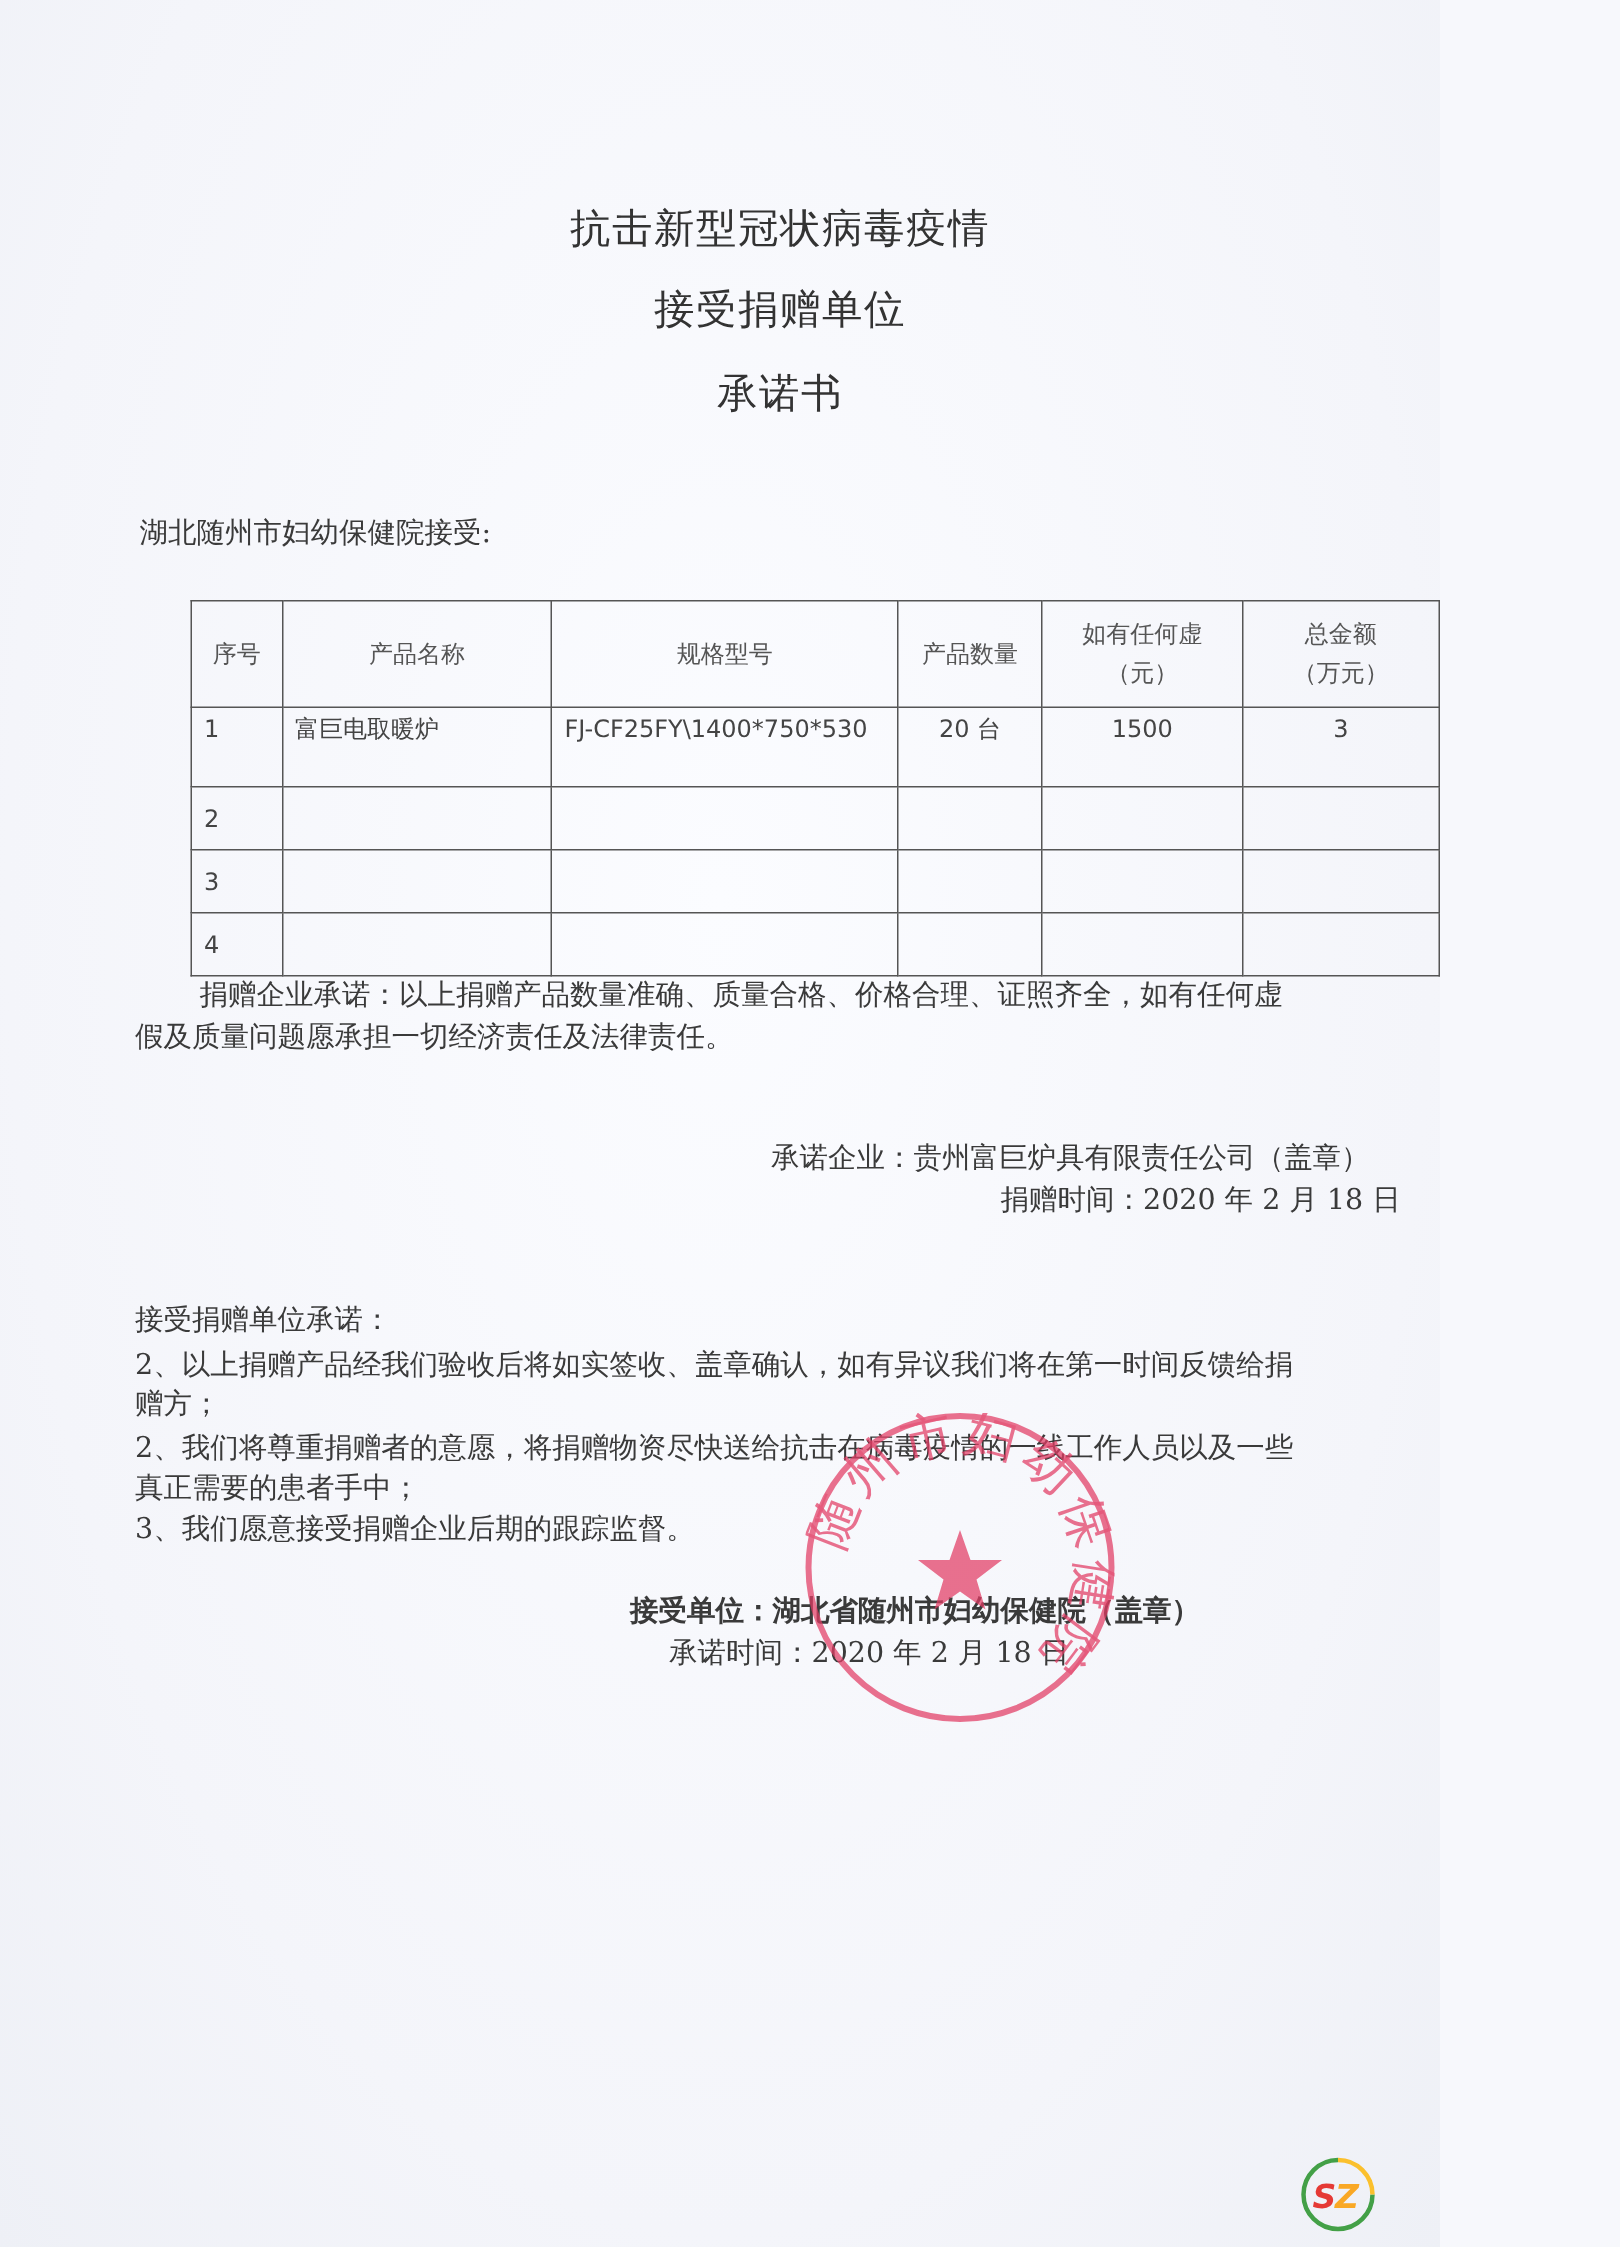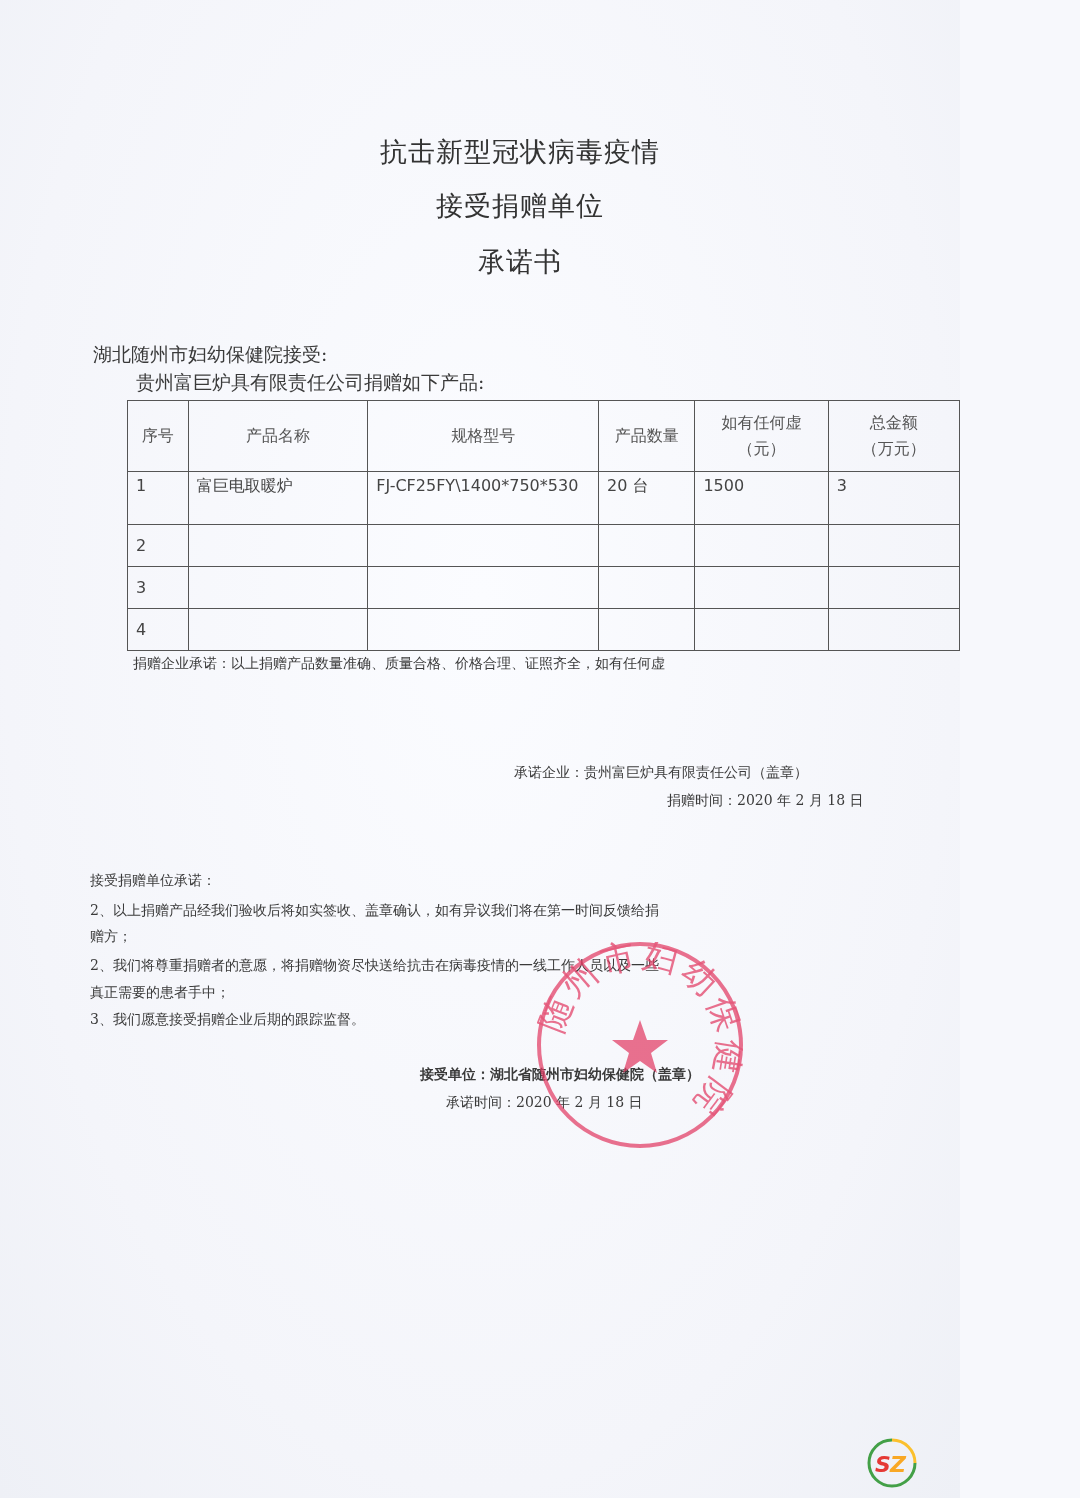--- a/index.html
+++ b/index.html
@@ -38,23 +38,23 @@
   }
   table.donations th { text-align: center; height: 70px; line-height: 26px; color: #555; font-family: "DejaVu Serif", serif; }
   table.donations td { height: 41px; }
   table.donations tr.r1 td { height: 48px; vertical-align: top; padding-top: 4px; }
   .c0 { width: 44px; }
   .c1 { width: 164px; }
   .c2 { width: 214px; }
   .c3 { width: 80px; }
   .c4 { width: 117px; }
   .c5 { width: 115px; }
-  td.center { text-align: left; }
+  td.center { text-align: center; }
 
-  .para { position: absolute; font-size: 14px; line-height: 28px; color: #3a3a3a; }
+  .para { position: absolute; font-size: 19px; line-height: 28px; color: #3a3a3a; }
 
   .stamp {
     position: absolute; left: 537px; top: 942px; width: 206px; height: 206px;
     border-radius: 50%;
     border: 4px solid rgba(226, 60, 100, 0.85);
     box-sizing: border-box;
     opacity: 0.85;
   }
   .stamp svg { position: absolute; left: -4px; top: -4px; }
 
@@ -63,21 +63,20 @@
 </head>
 <body>
 
 <div class="page">
 
   <div class="title t1">抗击新型冠状病毒疫情</div>
   <div class="title t2">接受捐赠单位</div>
   <div class="title t3">承诺书</div>
 
   <div class="line" style="left:93px; top:342px;">湖北随州市妇幼保健院接受:</div>
-  <div class="line" style="left:136px; top:370px;">贵州富巨炉具有限责任公司捐赠如下产品:</div>
 
   <table class="donations">
     <tbody>
         <tr>
       <th class="c0">序号</th>
       <th class="c1">产品名称</th>
       <th class="c2">规格型号</th>
       <th class="c3">产品数量</th>
       <th class="c4">
         <div>如有任何虚</div>
@@ -117,20 +116,21 @@
       <td></td>
       <td></td>
       <td></td>
       <td></td>
       <td></td>
     </tr>
   </tbody>
     </table>
 
   <div class="para" style="left:133px; top:649px;">捐赠企业承诺：以上捐赠产品数量准确、质量合格、价格合理、证照齐全，如有任何虚</div>
+  <div class="para" style="left:90px; top:677px;">假及质量问题愿承担一切经济责任及法律责任。</div>
 
   <div class="para" style="left:514px; top:758px;">承诺企业：贵州富巨炉具有限责任公司（盖章）</div>
   <div class="para" style="left:667px; top:786px;">捐赠时间：2020 年 2  月 18 日</div>
 
   <div class="para" style="left:90px; top:866px;">接受捐赠单位承诺：</div>
   <div class="para" style="left:90px; top:896px;">2、以上捐赠产品经我们验收后将如实签收、盖章确认，如有异议我们将在第一时间反馈给捐</div>
   <div class="para" style="left:90px; top:922px;">赠方；</div>
   <div class="para" style="left:90px; top:951px;">2、我们将尊重捐赠者的意愿，将捐赠物资尽快送给抗击在病毒疫情的一线工作人员以及一些</div>
   <div class="para" style="left:90px; top:978px;">真正需要的患者手中；</div>
   <div class="para" style="left:90px; top:1005px;">3、我们愿意接受捐赠企业后期的跟踪监督。</div>

